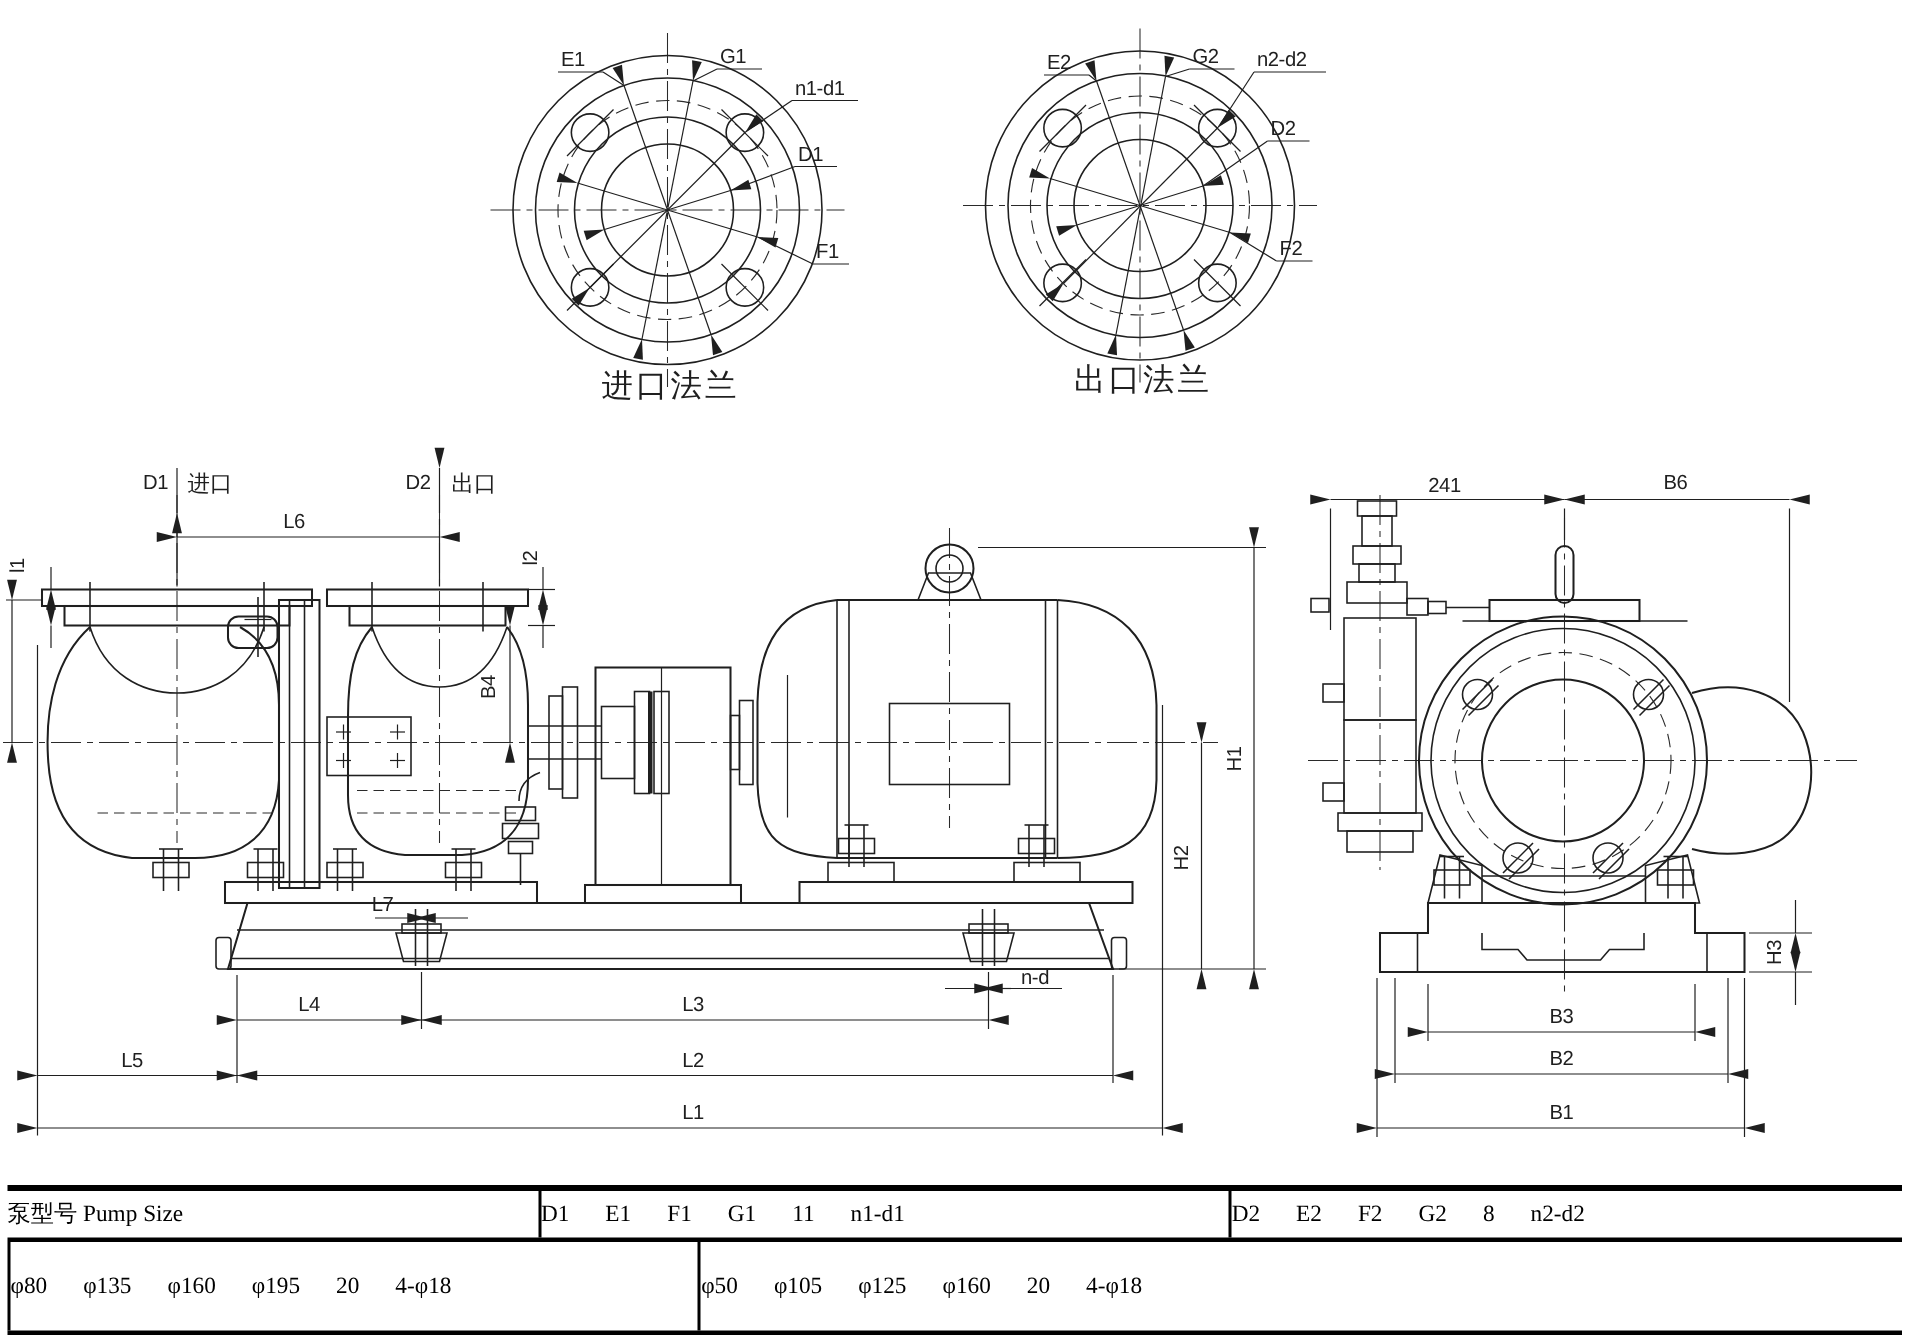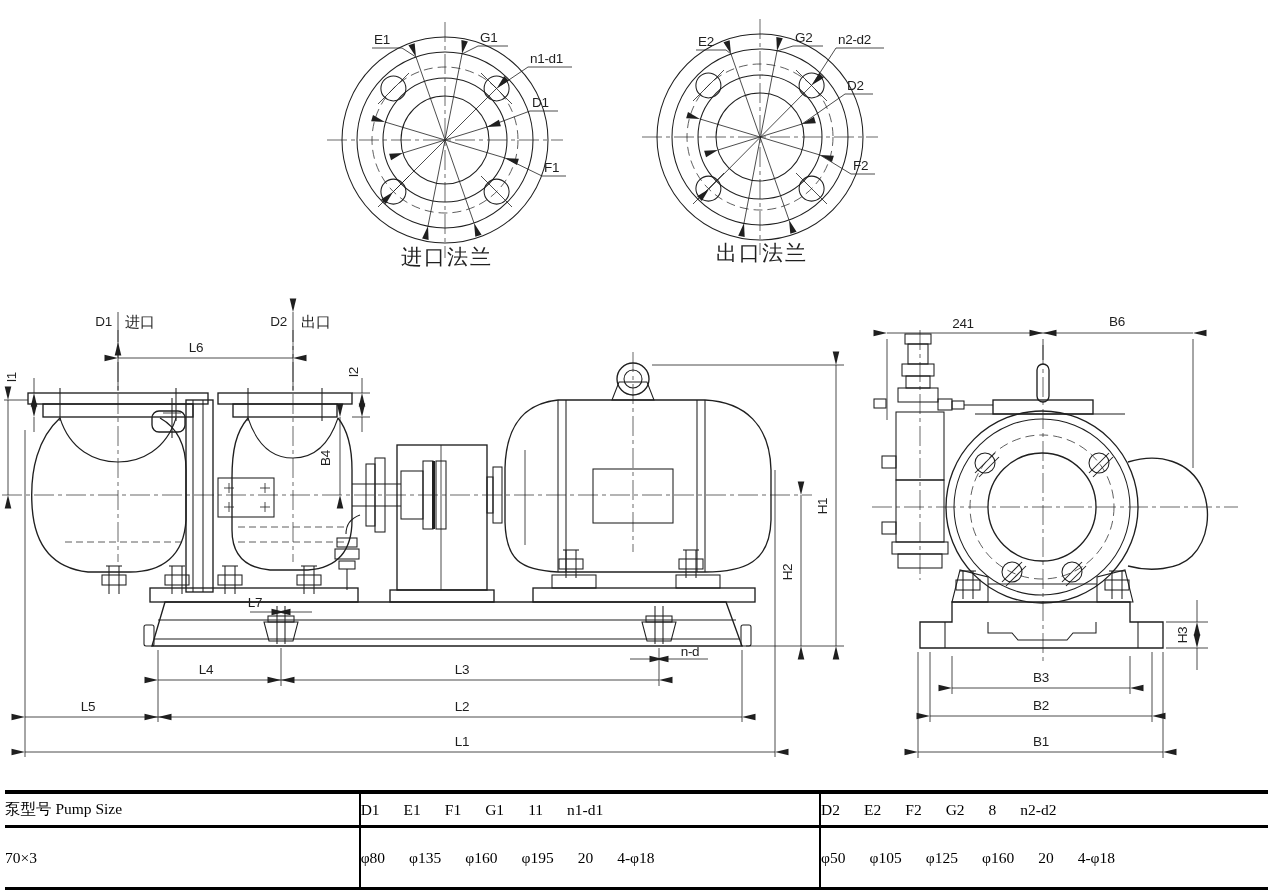--- a/index.html
+++ b/index.html
@@ -384,23 +384,20 @@
     <div class="tc c3">
       <span>D2</span>
         <span>E2</span>
       <span>F2</span>
         <span>G2</span>
       <span>8</span>
         <span>n2-d2</span>
     </div>
   </div>
   <div class="tr data">
-    <div class="tc c1">
-      <span>70×3</span>
-    </div>
     <div class="tc c2">
       <span>φ80</span>
         <span>φ135</span>
       <span>φ160</span>
         <span>φ195</span>
       <span>20</span>
         <span>4-φ18</span>
     </div>
     <div class="tc c3">
       <span>φ50</span>

